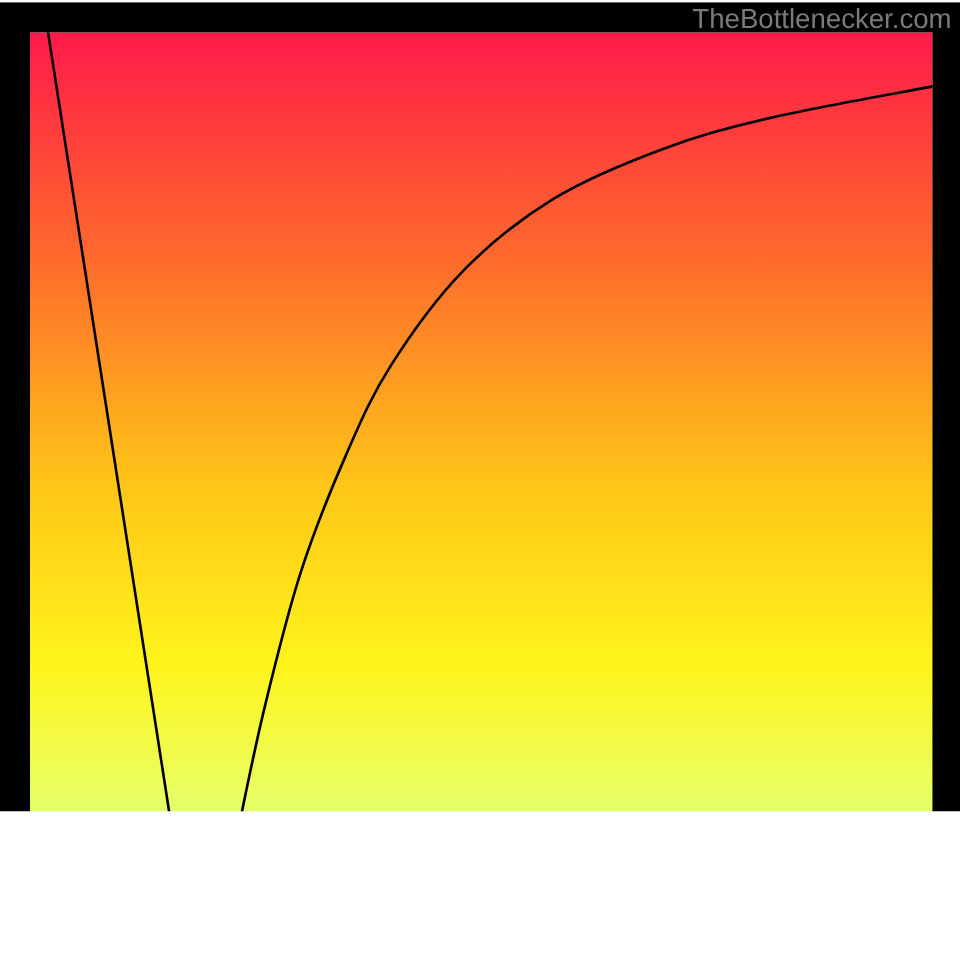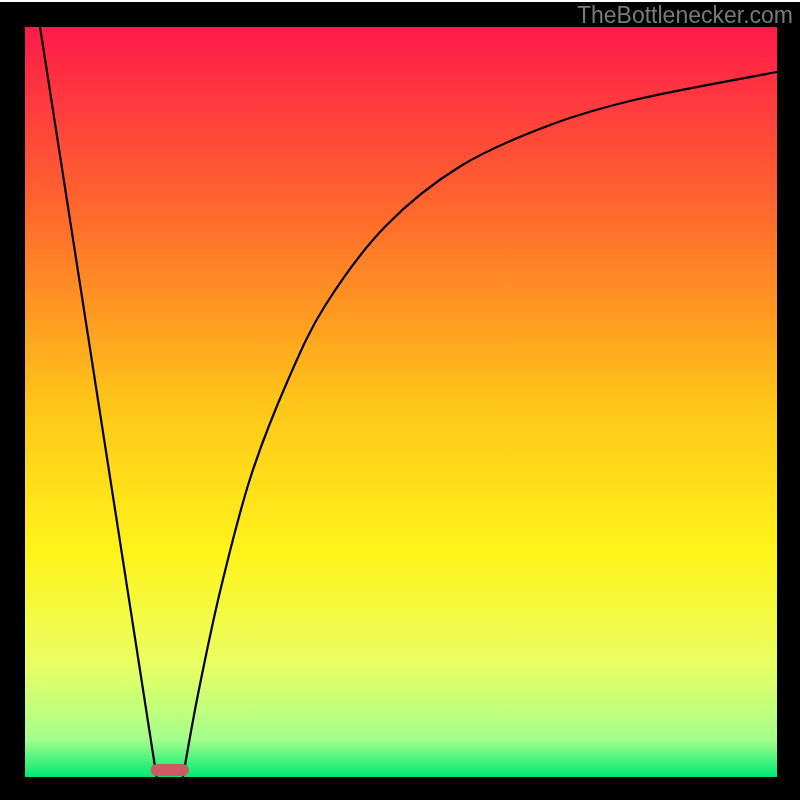--- a/index.html
+++ b/index.html
@@ -4,21 +4,21 @@
 <style>
   body {
     margin: 0;
     padding: 0;
     background: #ffffff;
     font-family: Arial, Helvetica, sans-serif;
   }
   .chart-container {
     position: relative;
     width: 800px;
-    height: 800px;
+    height: 676px;
   }
   svg {
     display: block;
   }
   .watermark {
     font-family: Arial, Helvetica, sans-serif;
     font-size: 23px;
     fill: #7a7a7a;
     text-anchor: end;
   }

